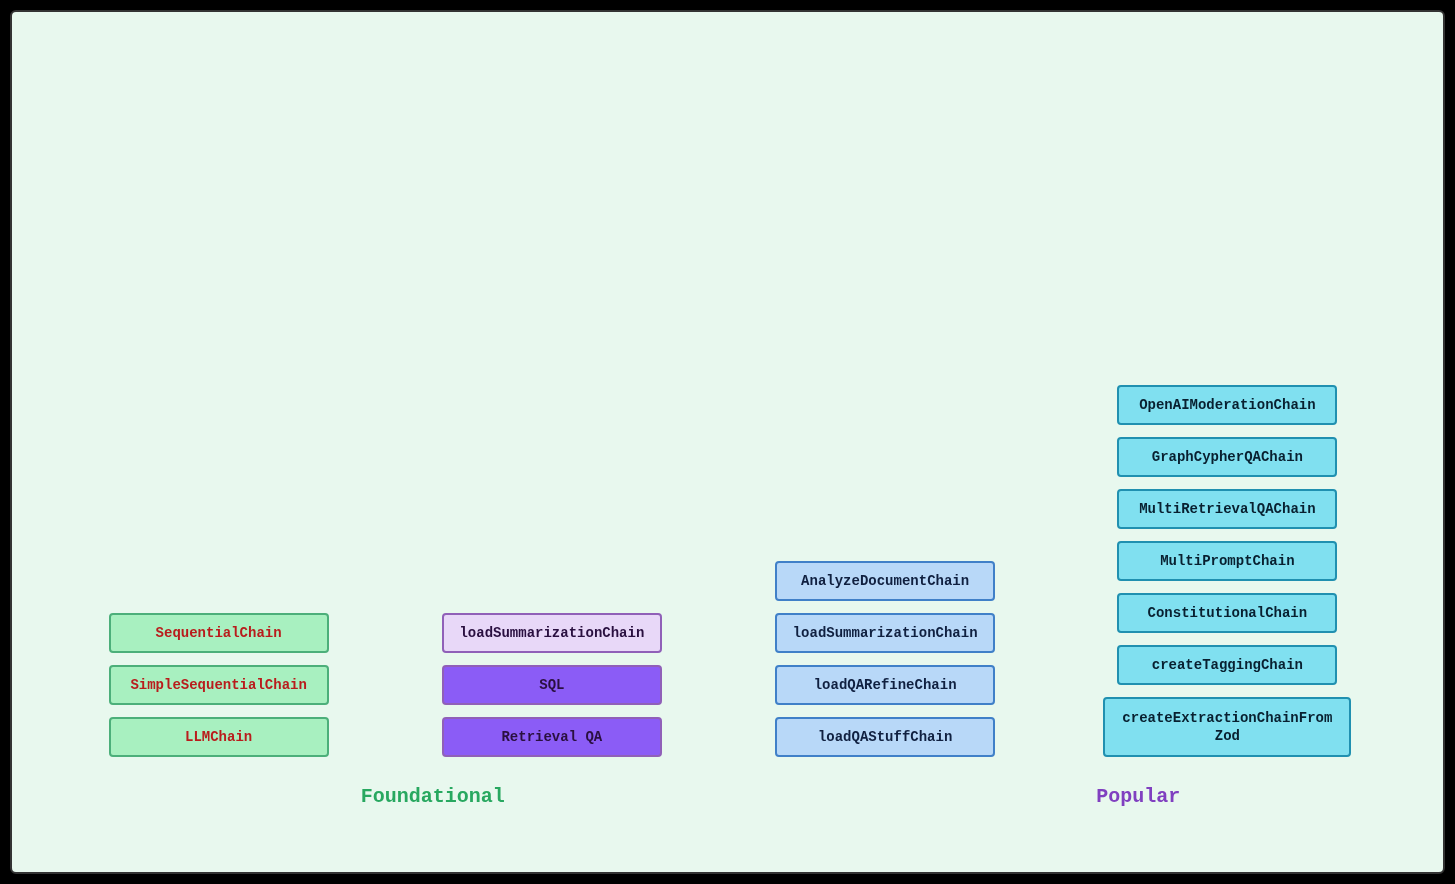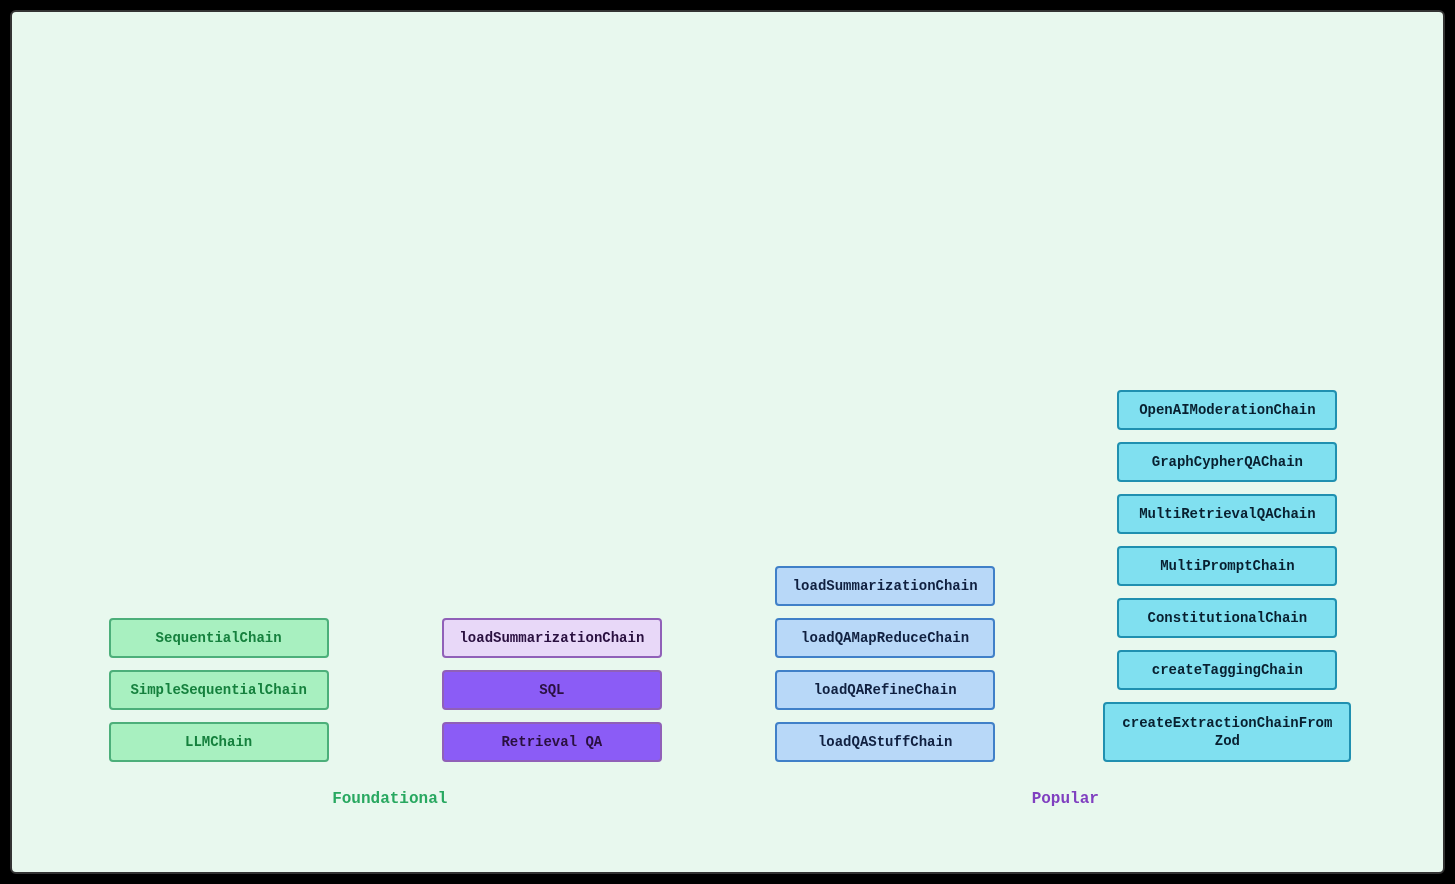--- a/index.html
+++ b/index.html
@@ -51,21 +51,21 @@
       padding: 10px 14px;
       font-size: 14px;
       font-weight: 600;
       text-align: center;
       white-space: nowrap;
       width: 220px;
     }
     .node-green {
       background: #a8f0c0;
       border-color: #4caf7a;
-      color: #15803d;
+      color: #b91c1c;
       text-align: center;
     }
     .node-purple {
       background: #d8b8f0;
       border-color: #9060b8;
       color: #2a1040;
     }
     .node-purple-light {
       background: #e8d8f8;
       border-color: #9060b8;
@@ -92,23 +92,23 @@
       visibility: hidden;
     }
     .category-labels {
       display: flex;
       flex-direction: row;
       justify-content: space-around;
       padding-top: 18px;
       padding-bottom: 4px;
     }
     .category-label {
-      font-size: 16px;
+      font-size: 20px;
       font-weight: 700;
-      text-align: center;
+      text-align: right;
       min-width: 230px;
     }
     .label-green { color: #28a860; }
     .label-purple { color: #8040c0; }
     .label-blue { color: #4060d0; }
     .label-cyan { color: #10a0b8; }
     .node-createExtraction {
       white-space: pre-wrap;
       word-break: break-all;
       width: 248px;
@@ -137,22 +137,22 @@
         <div class="spacer"></div>
         <div class="spacer"></div>
         <div class="node node-purple-light">loadSummarizationChain</div>
         <div class="node node-white">SQL</div>
         <div class="node node-white">Retrieval QA</div>
       </div>
 
       <div class="column">
         <div class="spacer"></div>
         <div class="spacer"></div>
+        <div class="node node-blue">AnalyzeDocumentChain</div>
         <div class="node node-blue">loadSummarizationChain</div>
-        <div class="node node-blue">loadQAMapReduceChain</div>
         <div class="node node-blue">loadQARefineChain</div>
         <div class="node node-blue">loadQAStuffChain</div>
       </div>
 
       <div class="column">
         <div class="node node-cyan">OpenAIModerationChain</div>
         <div class="node node-cyan">GraphCypherQAChain</div>
         <div class="node node-cyan">MultiRetrievalQAChain</div>
         <div class="node node-cyan">MultiPromptChain</div>
         <div class="node node-cyan">ConstitutionalChain</div>

